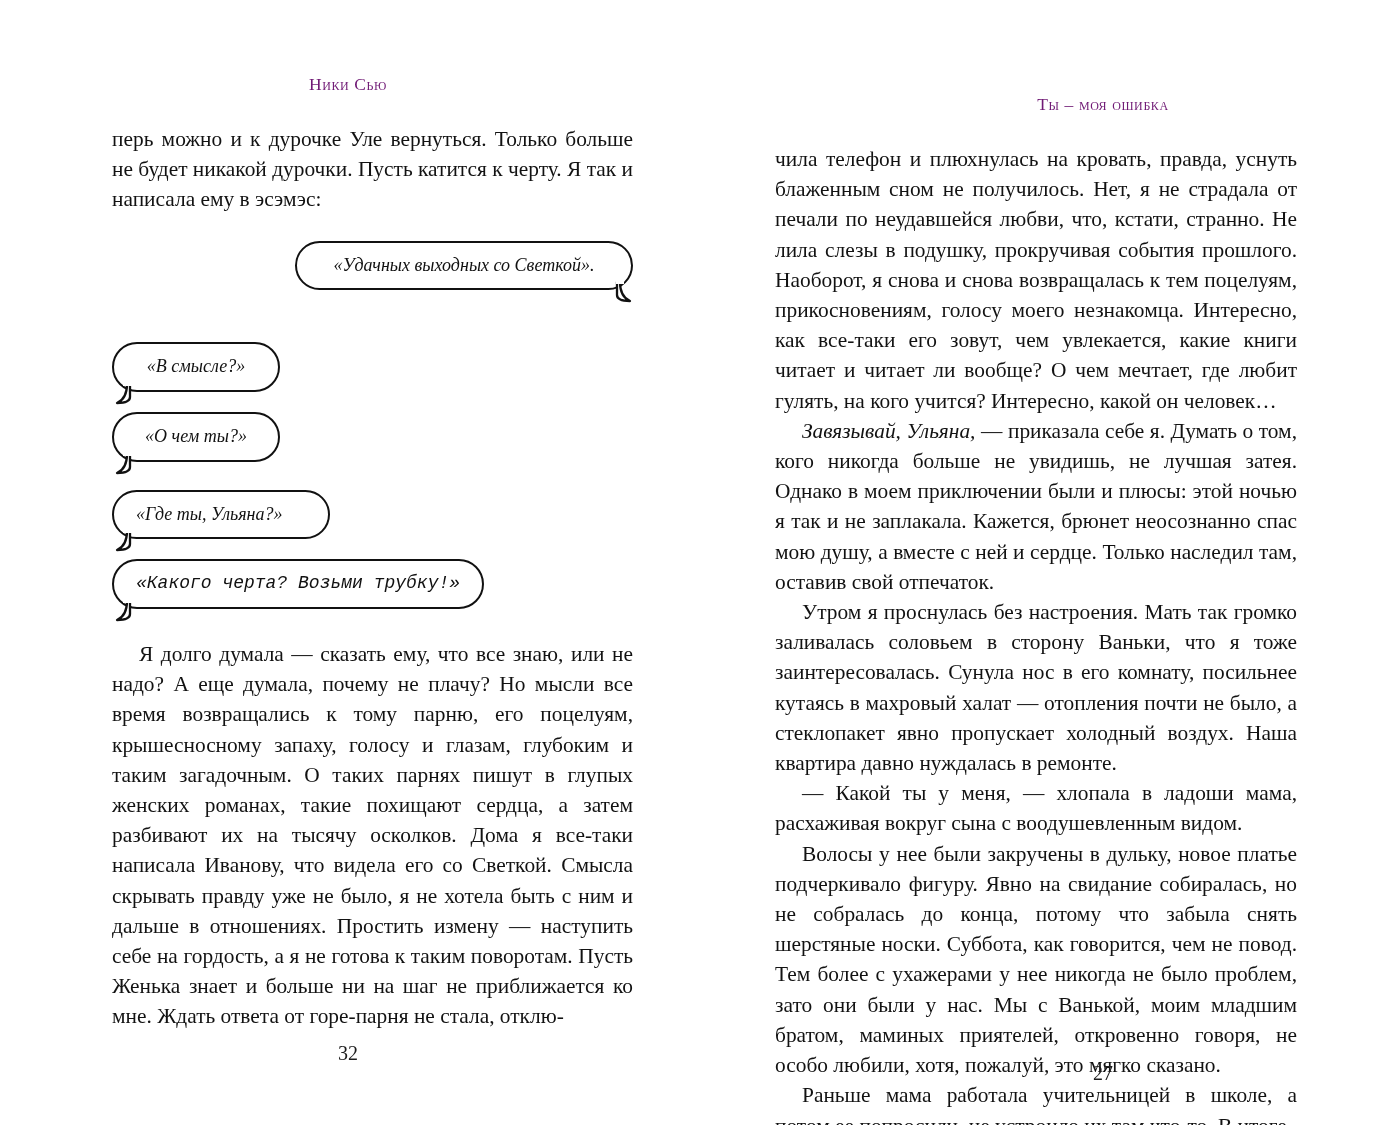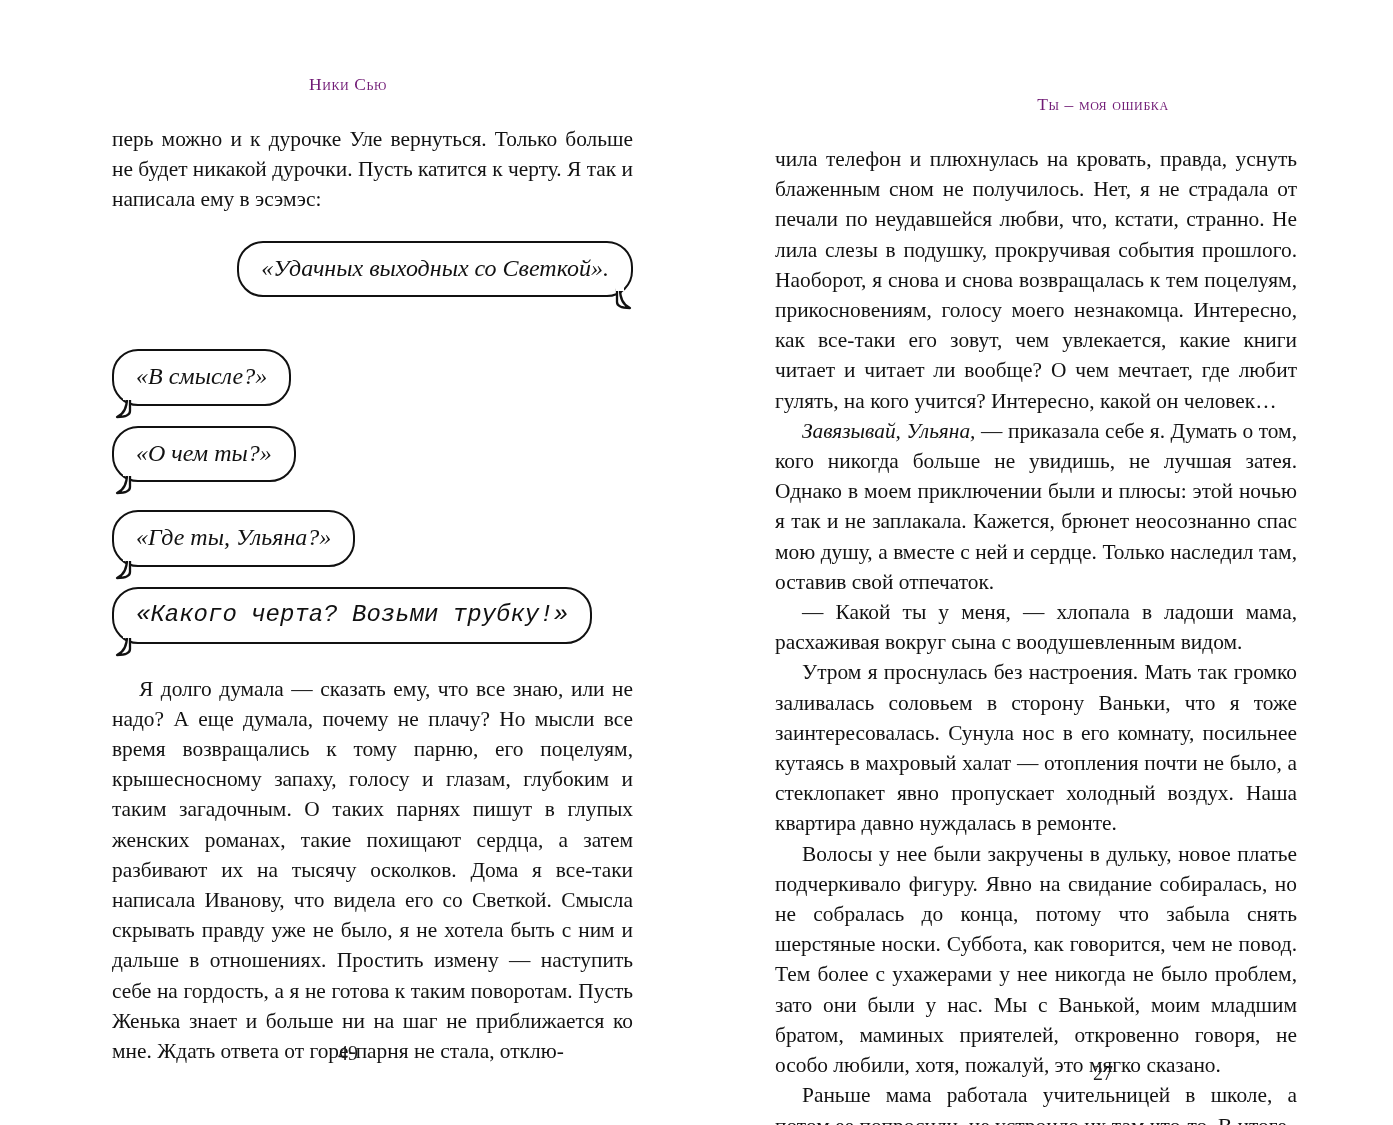--- a/index.html
+++ b/index.html
@@ -89,21 +89,21 @@
   .bubble-row.out { justify-content: flex-end; }
   .bubble-row.in  { justify-content: flex-start; }
 
   .bubble {
     position: relative;
     border: 2.3px solid #111111;
     border-radius: 26px;
     background: #ffffff;
     padding: 12px 22px 13px 22px;
     font-style: italic;
-    font-size: 24px;
+    font-size: 18px;
     line-height: 1.15;
     white-space: nowrap;
     color: #111111;
     box-sizing: border-box;
   }
 
   
   .bubble .tail {
     position: absolute;
     bottom: -13px;
@@ -217,38 +217,38 @@
         </div>
 
       </div>
 
       <div class="gap-after-sms"></div>
 
       <p class="indent">Я долго думала — сказать ему, что все знаю, или не надо? А еще думала, почему не плачу? Но мысли все время возвращались к тому парню, его поцелуям, крышесносному запаху, голосу и глазам, глубоким и таким загадочным. О таких парнях пишут в глупых женских романах, такие похищают сердца, а затем разбивают их на тысячу осколков. Дома я все-таки написала Иванову, что видела его со Светкой. Смысла скрывать правду уже не было, я не хотела быть с ним и дальше в отношениях. Простить измену — наступить себе на гордость, а я не готова к таким поворотам. Пусть Женька знает и больше ни на шаг не приближается ко мне. Ждать ответа от горе-парня не стала, отклю-</p>
 
     </div>
 
-    <div class="folio">49</div>
+    <div class="folio">32</div>
   </div>
 
   <div class="page page-right">
 
     <div class="running-head">Ты – моя ошибка</div>
 
     <div class="textblock">
 
       <p class="cont">чила телефон и плюхнулась на кровать, правда, уснуть блаженным сном не получилось. Нет, я не страдала от печали по неудавшейся любви, что, кстати, странно. Не лила слезы в подушку, прокручивая события прошлого. Наоборот, я снова и снова возвращалась к тем поцелуям, прикосновениям, голосу моего незнакомца. Интересно, как все-таки его зовут, чем увлекается, какие книги читает и читает ли вообще? О чем мечтает, где любит гулять, на кого учится? Интересно, какой он человек…</p>
 
       <p class="indent">
         <em>Завязывай, Ульяна,</em><span> — приказала себе я. Думать о том, кого никогда больше не увидишь, не лучшая затея. Однако в моем приключении были и плюсы: этой ночью я так и не заплакала. Кажется, брюнет неосознанно спас мою душу, а вместе с ней и сердце. Только наследил там, оставив свой отпечаток.</span>
       </p>
 
+      <p class="indent">Утром я проснулась без настроения. Мать так громко заливалась соловьем в сторону Ваньки, что я тоже заинтересовалась. Сунула нос в его комнату, посильнее кутаясь в махровый халат — отопления почти не было, а стеклопакет явно пропускает холодный воздух. Наша квартира давно нуждалась в ремонте.</p>
+
       <p class="indent">— Какой ты у меня, — хлопала в ладоши мама, расхаживая вокруг сына с воодушевленным видом.</p>
-
-      <p class="indent">Утром я проснулась без настроения. Мать так громко заливалась соловьем в сторону Ваньки, что я тоже заинтересовалась. Сунула нос в его комнату, посильнее кутаясь в махровый халат — отопления почти не было, а стеклопакет явно пропускает холодный воздух. Наша квартира давно нуждалась в ремонте.</p>
 
       <p class="indent">Волосы у нее были закручены в дульку, новое платье подчеркивало фигуру. Явно на свидание собиралась, но не собралась до конца, потому что забыла снять шерстяные носки. Суббота, как говорится, чем не повод. Тем более с ухажерами у нее никогда не было проблем, зато они были у нас. Мы с Ванькой, моим младшим братом, маминых приятелей, откровенно говоря, не особо любили, хотя, пожалуй, это мягко сказано.</p>
 
       <p class="indent">Раньше мама работала учительницей в школе, а потом ее попросили, не устроило их там что-то. В итоге</p>
 
     </div>
 
     <div class="folio">27</div>
   </div>
 

